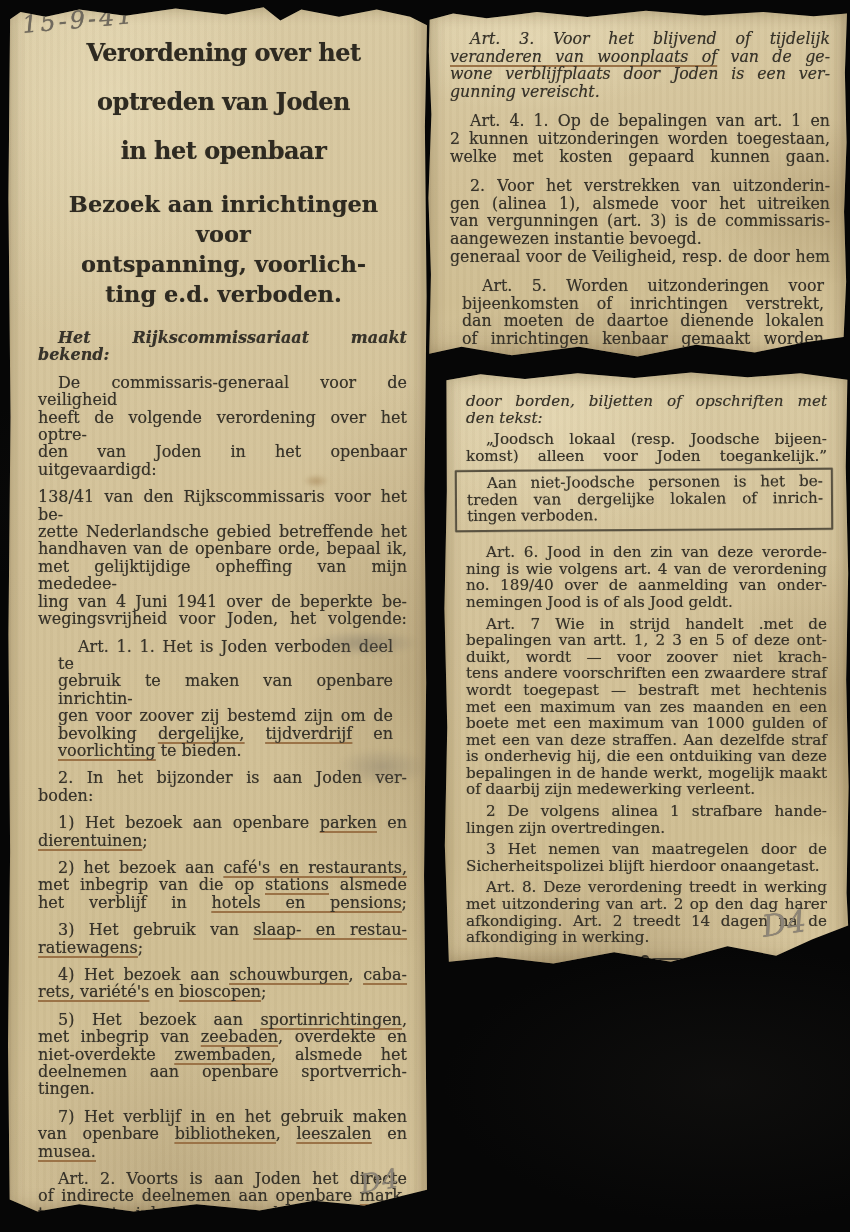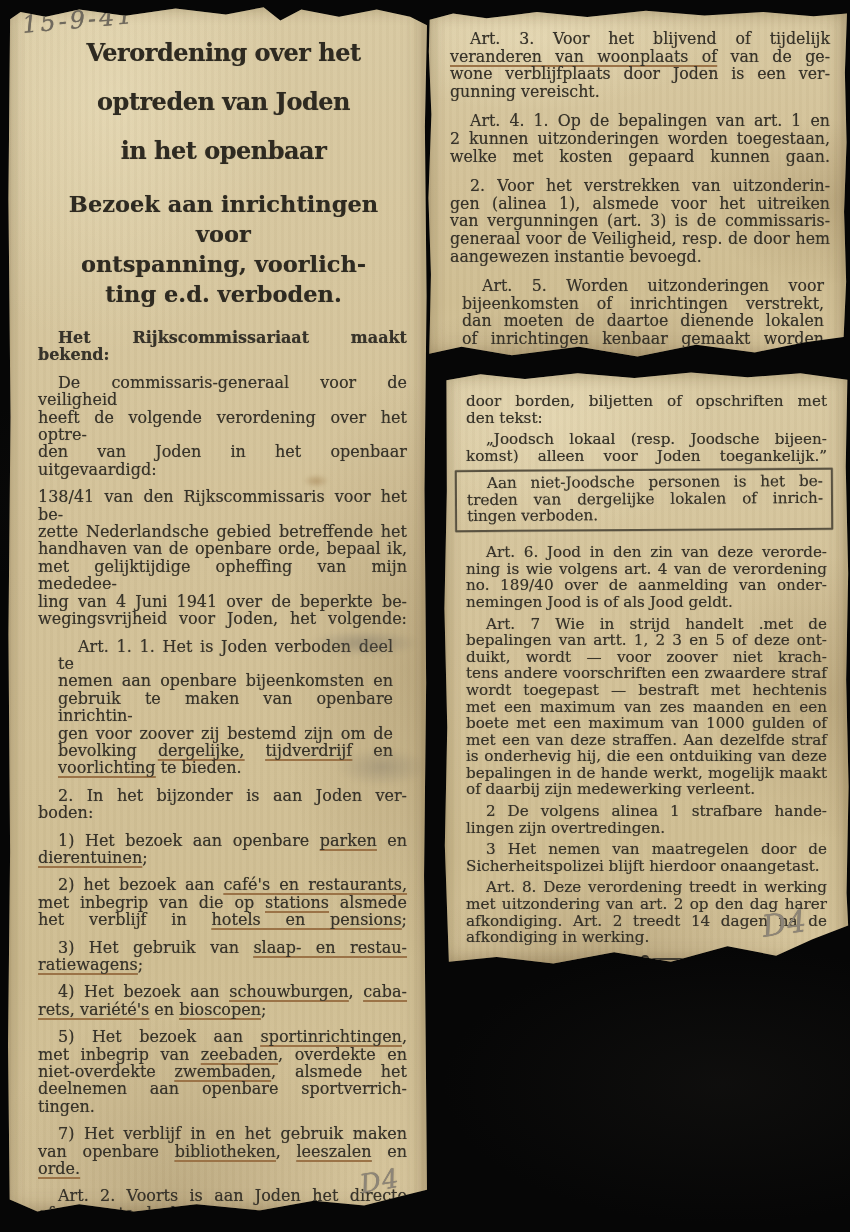--- a/index.html
+++ b/index.html
@@ -64,21 +64,21 @@
     text-align:center; color:var(--headline-ink);
   }
   .hl{display:block;}
   .body{margin-top:20px; margin-right:10px;}
   .clip-left .body{font-size:16px; line-height:17.4px;}
   .clip-tr  .body{margin-top:0; margin-right:8px; font-size:15.8px; line-height:17.6px;}
   .clip-br  .body{margin-top:0; margin-right:12px; font-size:15.2px; line-height:16.6px;}
   .pr{margin-top:10px;}
   .clip-tr .pr{margin-top:12px;}
   .clip-br .pr{margin-top:5px;}
-  .body .pr:first-child{margin-top:0;}
+  .body .pr:first-child{margin-top:0;font-style:italic;}
   .pr.bold{font-weight:bold;}
   .pr.gap{margin-top:13px;}
   .pr.boxed{
     border:2px solid #595241;
     border-radius:1px;
     padding:3px 8px 5px 10px;
     margin-left:-11px; margin-right:-6px;
     transform:rotate(-0.35deg);
     box-shadow:0 0 0 0.5px rgba(89,82,65,0.35);
   }
@@ -145,21 +145,20 @@
         <div class="pr">
           <span class="ln"><span>138/41 van den Rijkscommissaris voor het be-</span></span>
           <span class="ln"><span>zette Nederlandsche gebied betreffende het</span></span>
           <span class="ln"><span>handhaven van de openbare orde, bepaal ik,</span></span>
           <span class="ln"><span>met gelijktijdige opheffing van mijn mededee-</span></span>
           <span class="ln"><span>ling van 4 Juni 1941 over de beperkte be-</span></span>
           <span class="ln jf"><span>wegingsvrijheid voor Joden, het volgende:</span></span>
         </div>
         <div class="pr" style="padding-left: 20px; padding-right: 14px;">
           <span class="ln ind"><span>Art. 1. 1. Het is Joden verboden deel te</span></span>
-          <span class="ln"><span>nemen aan openbare bijeenkomsten en</span></span>
           <span class="ln"><span>gebruik te maken van openbare inrichtin-</span></span>
           <span class="ln"><span>gen voor zoover zij bestemd zijn om de</span></span>
           <span class="ln"><span>bevolking </span><span class="u">dergelijke,</span><span> </span><span class="u">tijdverdrijf</span><span> en</span></span>
           <span class="ln end"><span class="u">voorlichting</span><span> te bieden.</span></span>
         </div>
         <div class="pr">
           <span class="ln ind"><span>2. In het bijzonder is aan Joden ver-</span></span>
           <span class="ln end"><span>boden:</span></span>
         </div>
         <div class="pr">
@@ -182,21 +181,21 @@
         <div class="pr">
           <span class="ln ind"><span>5) Het bezoek aan </span><span class="u">sportinrichtingen</span><span>,</span></span>
           <span class="ln"><span>met inbegrip van </span><span class="u">zeebaden</span><span>, overdekte en</span></span>
           <span class="ln"><span>niet-overdekte </span><span class="u">zwembaden</span><span>, alsmede het</span></span>
           <span class="ln"><span>deelnemen aan openbare sportverrich-</span></span>
           <span class="ln end"><span>tingen.</span></span>
         </div>
         <div class="pr">
           <span class="ln ind"><span>7) Het verblijf in en het gebruik maken</span></span>
           <span class="ln"><span>van openbare </span><span class="u">bibliotheken</span><span>, </span><span class="u">leeszalen</span><span> en</span></span>
-          <span class="ln end"><span class="u">orde.</span></span>
+          <span class="ln end"><span class="u">musea.</span></span>
         </div>
         <div class="pr">
           <span class="ln ind"><span>Art. 2.  Voorts is aan Joden het directe</span></span>
           <span class="ln"><span>of indirecte deelnemen aan openbare </span><span class="u">mark-</span></span>
           <span class="ln"><span class="u">ten,</span><span> met inbegrip van de veemarkten,</span></span>
           <span class="ln"><span>openbare veilingen en goederenbeurzen,</span></span>
           <span class="ln"><span>alsmede het betreden van abattoirs ver-</span></span>
           <span class="ln end"><span>boden.</span></span>
         </div>
       </div>
@@ -216,22 +215,22 @@
         </div>
         <div class="pr">
           <span class="ln ind"><span>Art. 4. 1. Op de bepalingen van art. 1 en</span></span>
           <span class="ln"><span>2 kunnen uitzonderingen worden toegestaan,</span></span>
           <span class="ln jf"><span>welke met kosten gepaard kunnen gaan.</span></span>
         </div>
         <div class="pr">
           <span class="ln ind"><span>2. Voor het verstrekken van uitzonderin-</span></span>
           <span class="ln"><span>gen (alinea 1), alsmede voor het uitreiken</span></span>
           <span class="ln"><span>van vergunningen (art. 3) is de commissaris-</span></span>
+          <span class="ln end"><span>aangewezen instantie bevoegd.</span></span>
           <span class="ln"><span>generaal voor de Veiligheid, resp. de door hem</span></span>
-          <span class="ln end"><span>aangewezen instantie bevoegd.</span></span>
         </div>
         <div class="pr" style="padding-left: 12px; padding-right: 6px;">
           <span class="ln ind"><span>Art. 5.  Worden uitzonderingen voor</span></span>
           <span class="ln"><span>bijeenkomsten of inrichtingen verstrekt,</span></span>
           <span class="ln"><span>dan moeten de daartoe dienende lokalen</span></span>
           <span class="ln jf"><span>of inrichtingen kenbaar gemaakt worden</span></span>
         </div>
       </div>
   </section>
 

